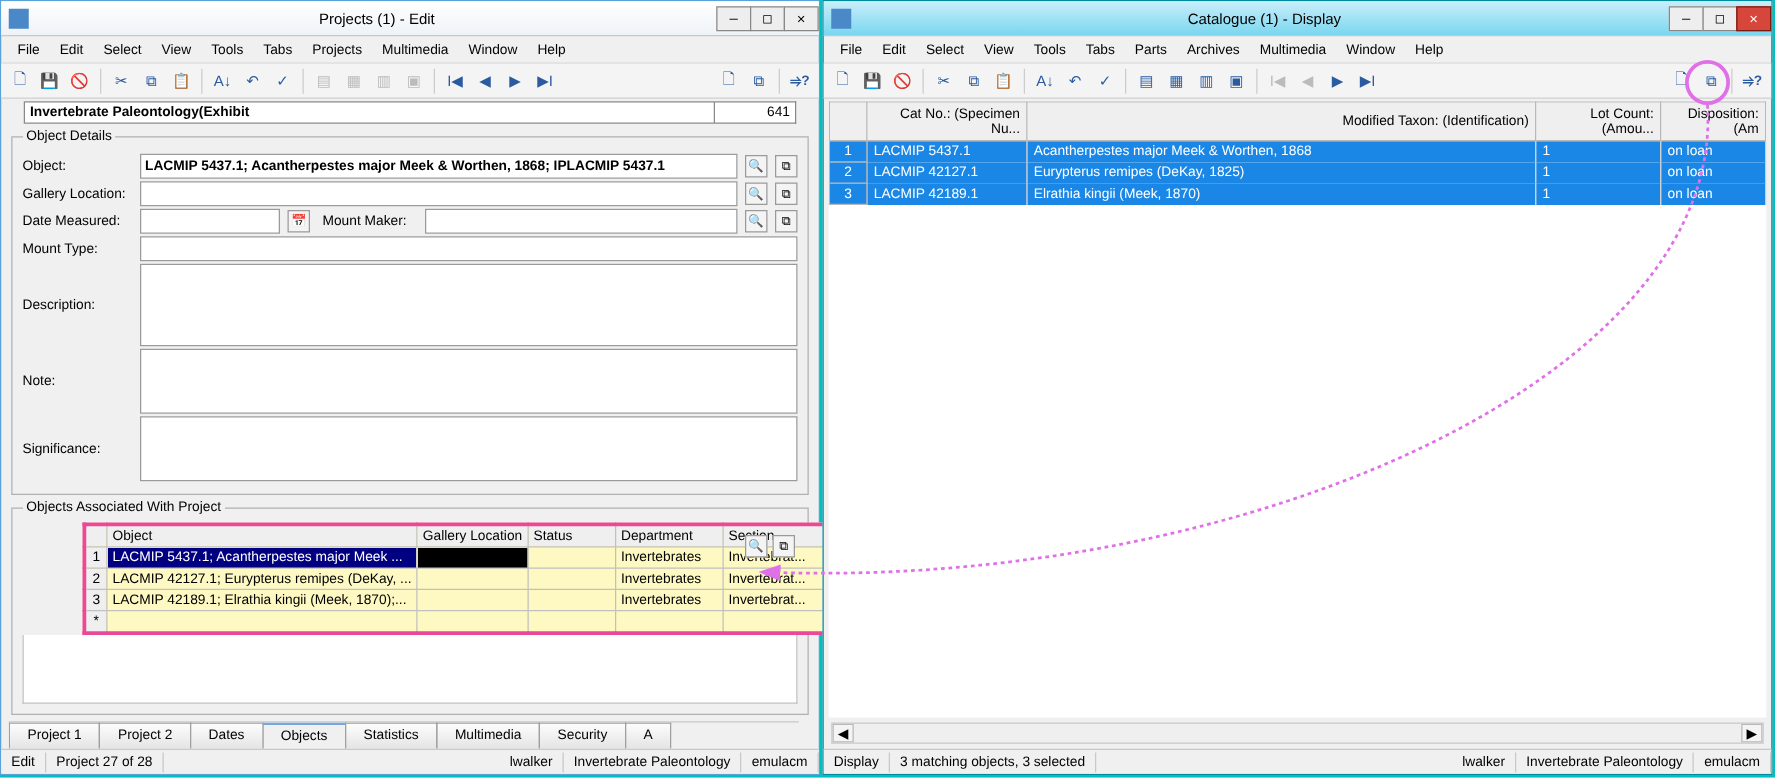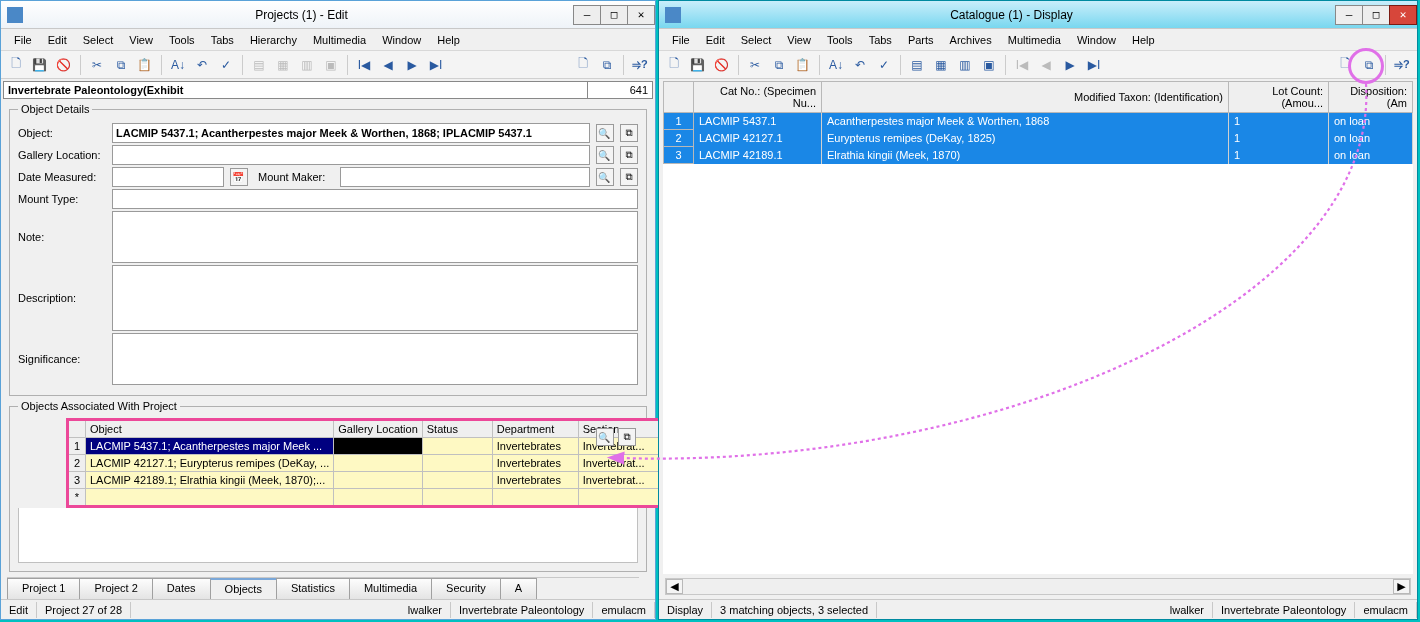--- a/index.html
+++ b/index.html
@@ -13,21 +13,21 @@
   .tb-title { flex:1; text-align:center; font-size:12px;}
   .wbtn-group { display:flex; }
   .wbtn { width:28px; height:20px; border:1px solid #888; margin-left:-1px; display:flex; align-items:center; justify-content:center; background:#eee; font-family: monospace; font-size:11px;}
   .w2 .wbtn.close { background:#d7463a; color:#fff; border-color:#7a1b12;}
   .menubar { height:22px; display:flex; align-items:center; padding:0 6px; gap:2px; border-bottom:1px solid #d8d8d8;}
   .menubar span { padding:2px 7px; }
   .toolbar { height:28px; display:flex; align-items:center; padding:2px 4px; gap:2px; border-bottom:1px solid #d0d0d0; background:#f4f4f4;}
   .tbtn { width:22px; height:22px; border:1px solid transparent; display:flex; align-items:center; justify-content:center; font-size:12px; color:#2a5aa0;}
   .tbtn.dis { color:#bbb;}
   .tsep { width:1px; height:20px; background:#ccc; margin:0 3px;}
-  .titleline { display:flex; margin:2px 2px; }
+  .titleline { display:flex; margin:2px 18px; }
   .titleline .tl-main { flex:1; border:1px solid #888; padding:2px 4px; font-weight:bold; background:#fff;}
   .titleline .tl-num { width:65px; border:1px solid #888; border-left:none; padding:2px 4px; text-align:right; background:#fff;}
   fieldset { margin:4px 8px; border:1px solid #b0b0b0; padding:6px 8px 8px 8px;}
   legend { font-size:11px; padding:0 3px;}
   .row { display:flex; align-items:center; margin:2px 0; gap:4px;}
   .lbl { width:90px; text-align:left; font-size:11px;}
   .fld { flex:1; height:20px; border:1px solid #9a9a9a; background:#fff; padding:1px 3px; display:flex; align-items:center;font-weight:bold;}
   .btnsq { width:18px; height:18px; border:1px solid #9a9a9a; background:#f4f4f4; display:flex; align-items:center; justify-content:center; font-size:10px; margin-left:2px;}
   .ta { flex:1; height:52px; border:1px solid #9a9a9a; background:#fff;}
   .ta.lg { height:66px;}
@@ -73,21 +73,21 @@
       <div class="wbtn">✕</div>
     </div>
   </div>
   <div class="menubar">
     <span>File</span>
     <span>Edit</span>
     <span>Select</span>
     <span>View</span>
     <span>Tools</span>
     <span>Tabs</span>
-    <span>Hierarchy</span>
+    <span>Projects</span>
     <span>Multimedia</span>
     <span>Window</span>
     <span>Help</span>
   </div>
   <div class="toolbar">
     <div class="tbtn">🗋</div>
     <div class="tbtn">💾</div>
     <div class="tbtn">🚫</div>
     <div class="tsep"></div>
     <div class="tbtn">✂</div>
@@ -141,26 +141,26 @@
       <div class="lbl" style="width:78px;margin-left:6px;">Mount Maker:</div>
       <div class="fld"></div>
       <div class="btnsq">🔍</div>
       <div class="btnsq">⧉</div>
     </div>
     <div class="row">
       <div class="lbl">Mount Type:</div>
       <div class="fld"></div>
     </div>
     <div class="row">
+      <div class="lbl">Description:</div>
+      <div class="ta lg"></div>
+    </div>
+    <div class="row">
       <div class="lbl">Note:</div>
       <div class="ta"></div>
-    </div>
-    <div class="row">
-      <div class="lbl">Description:</div>
-      <div class="ta lg"></div>
     </div>
     <div class="row">
       <div class="lbl">Significance:</div>
       <div class="ta"></div>
     </div>
   </fieldset>
 
   <fieldset class="assoc-body">
     <legend>Objects Associated With Project</legend>
     <div class="assoc-tools">

